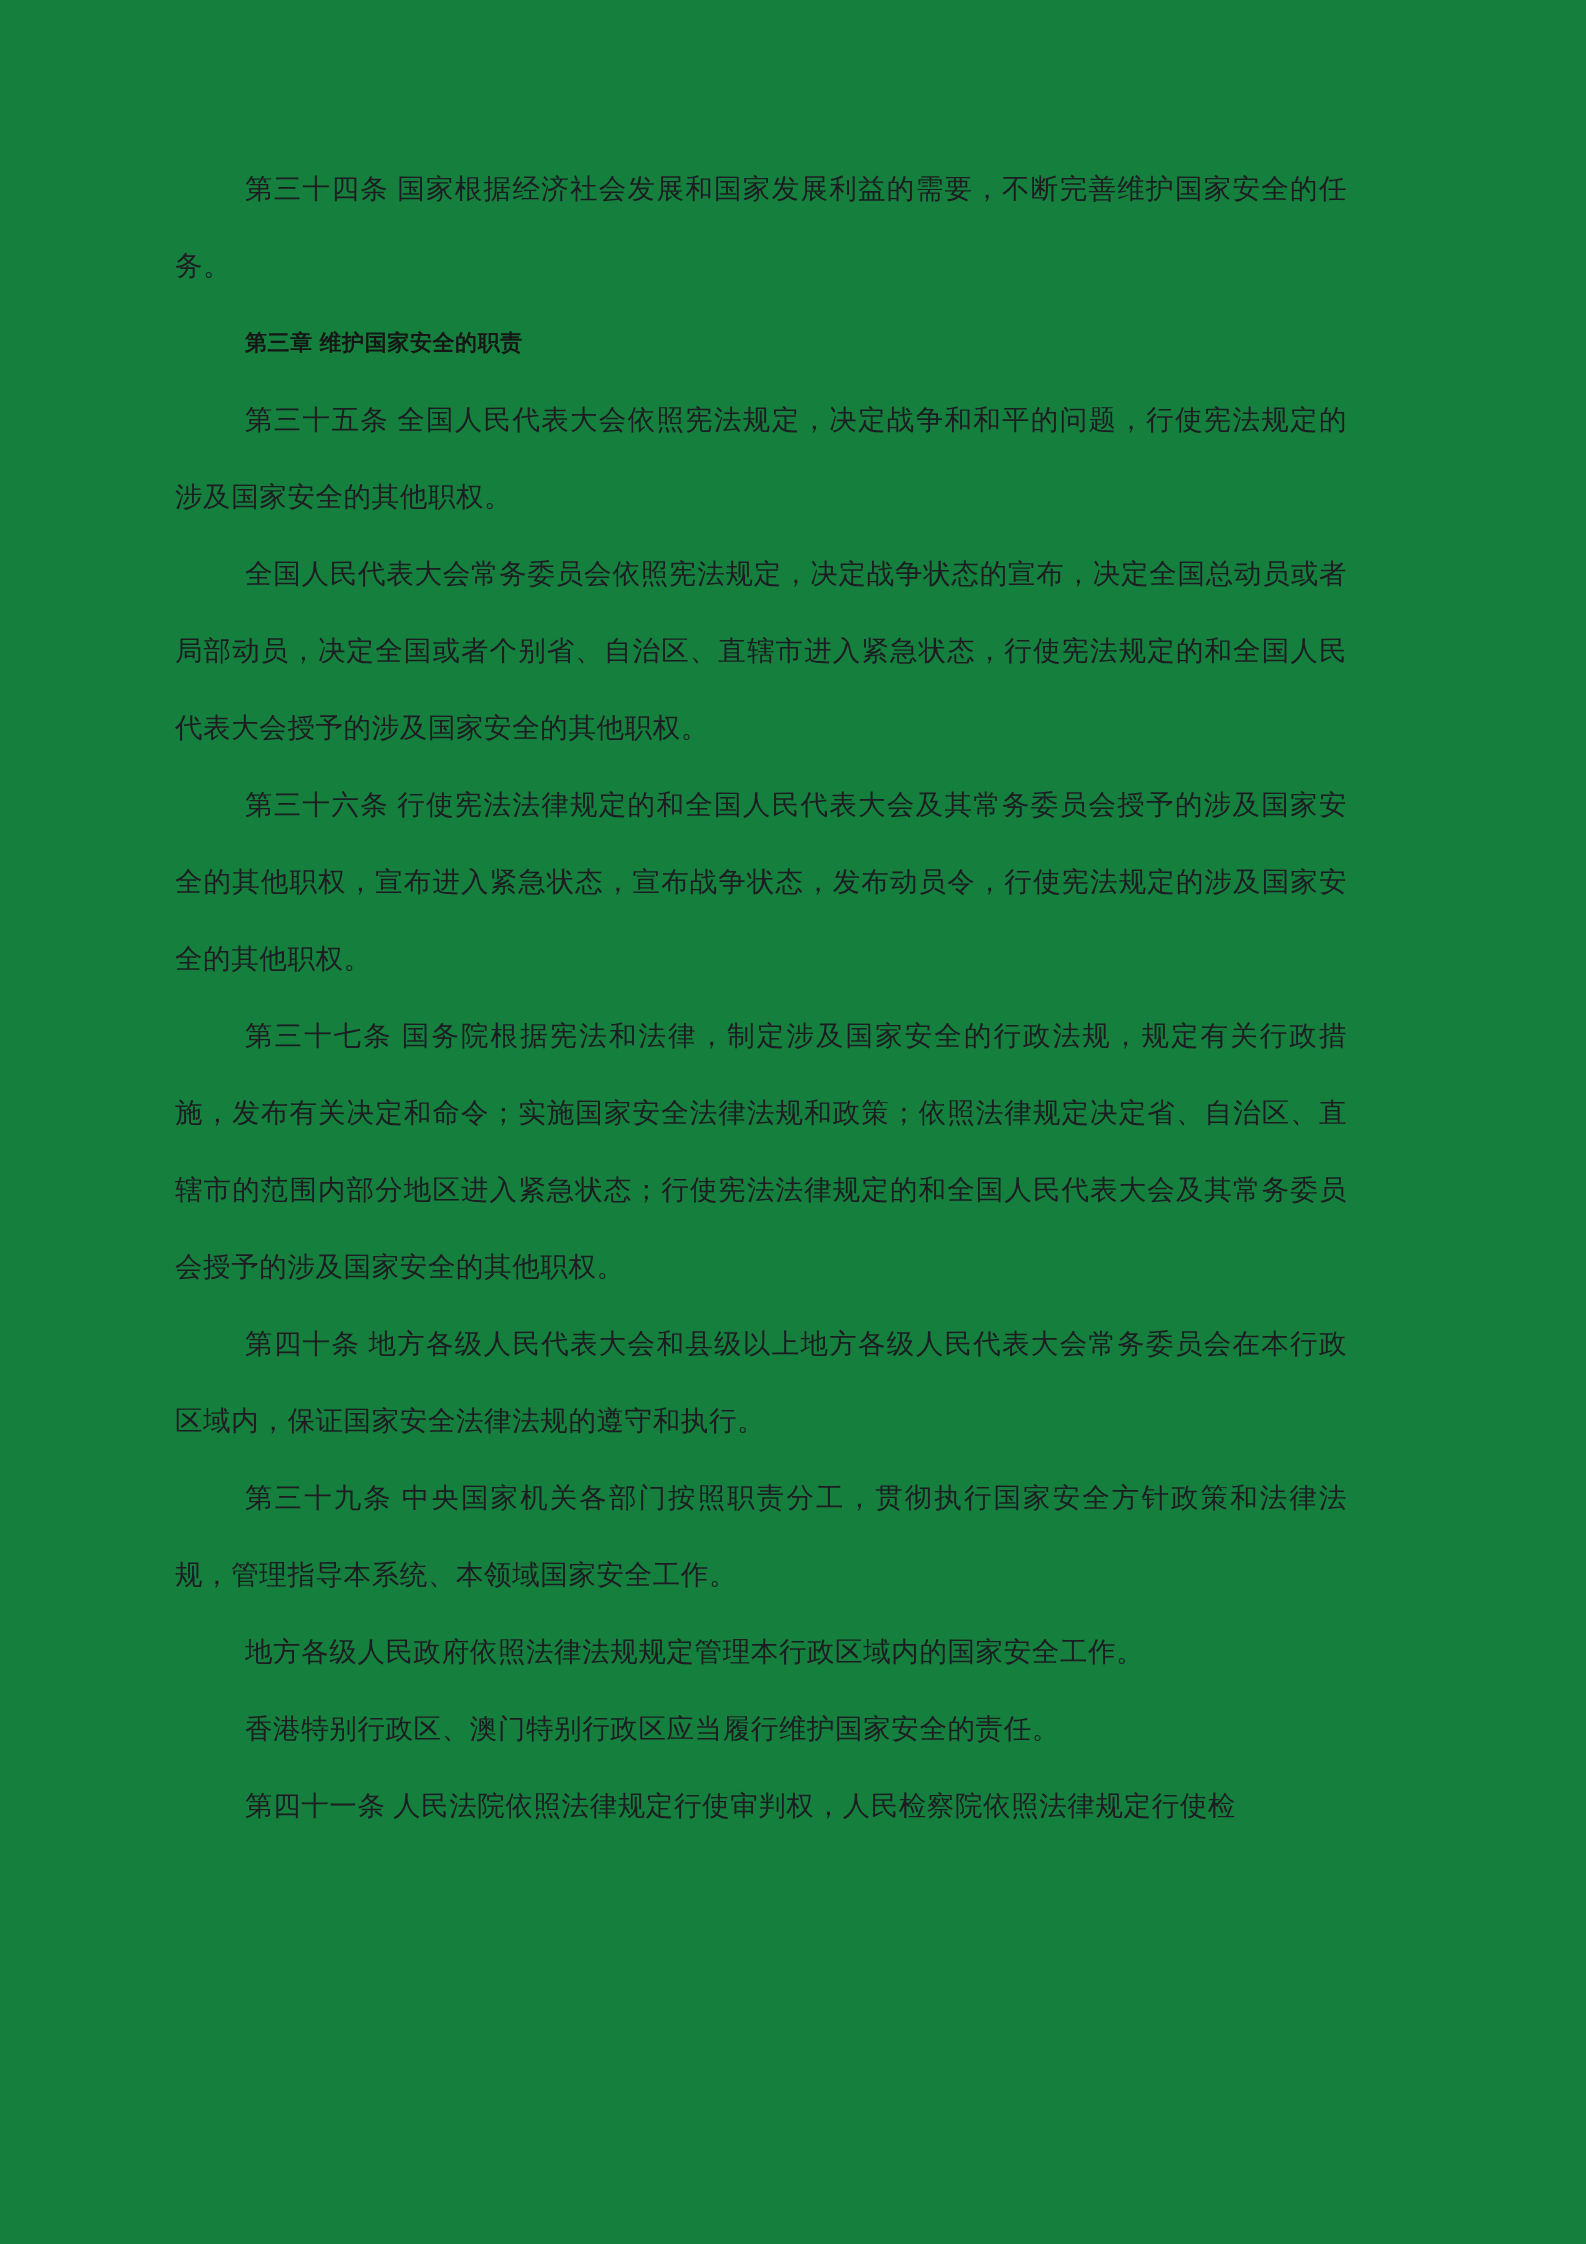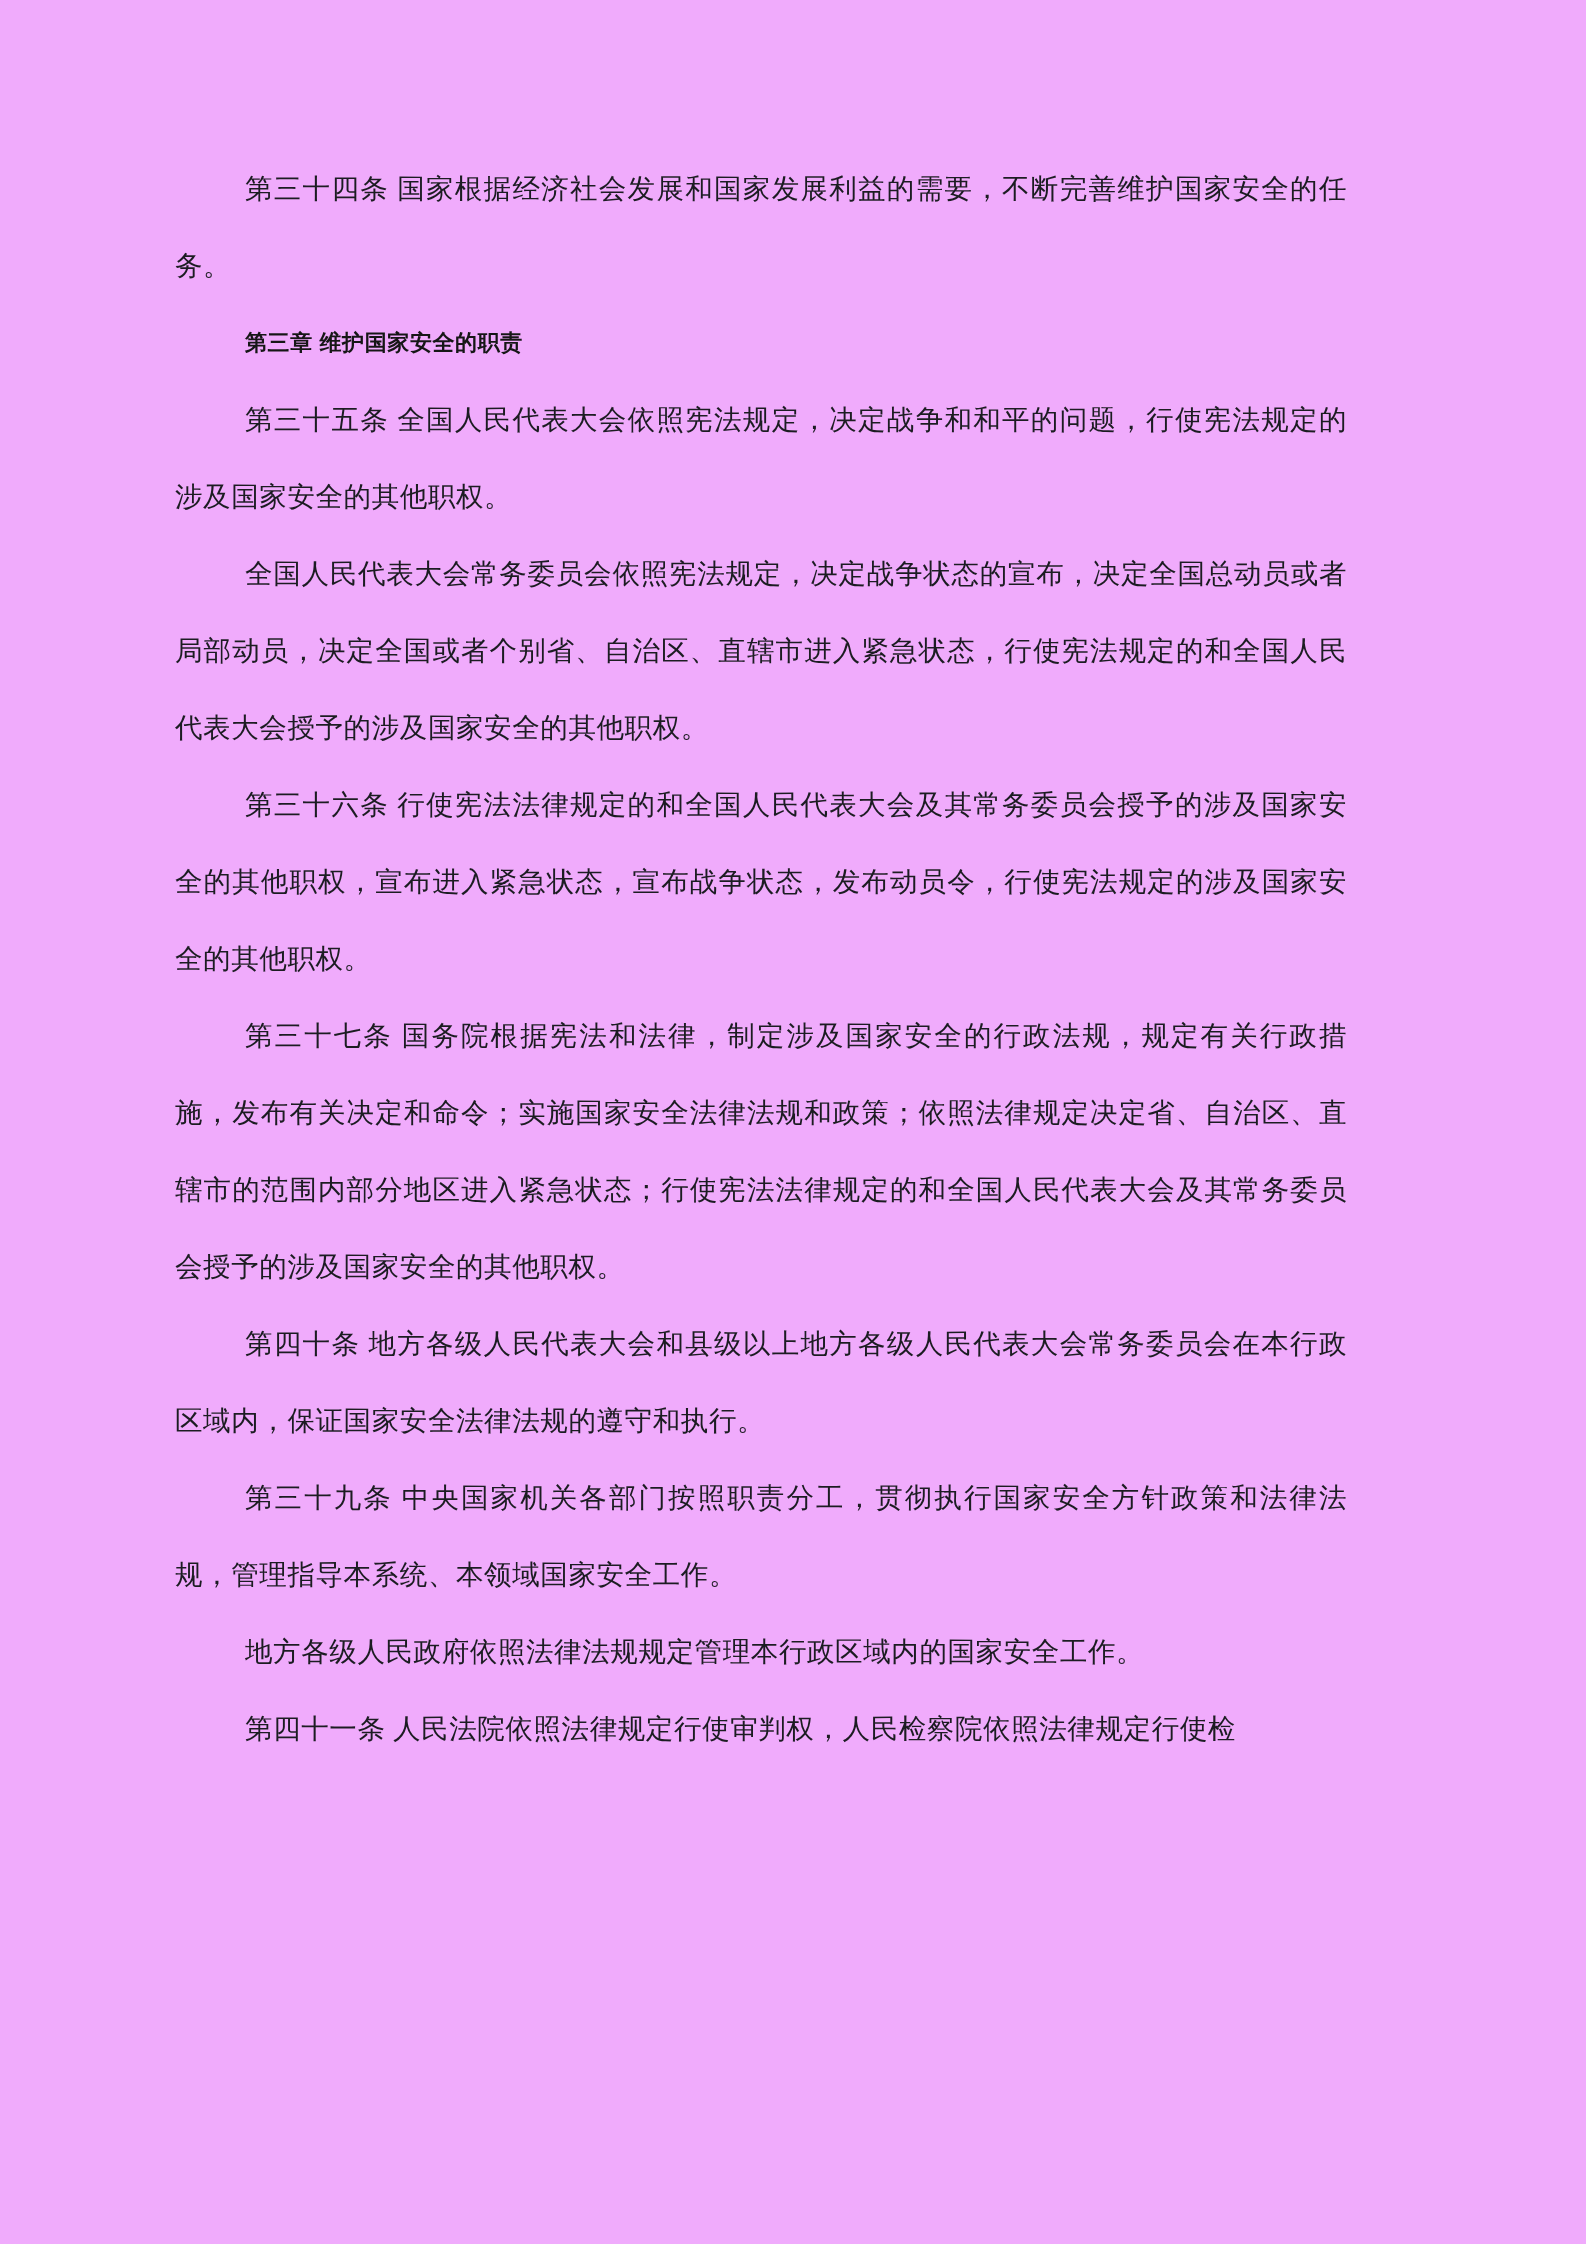--- a/index.html
+++ b/index.html
@@ -4,21 +4,21 @@
 <style>
   html, body {
     margin: 0;
     padding: 0;
     background: #ffffff;
   }
   .page {
     position: relative;
     width: 1586px;
     height: 2244px;
-    background: #f0abfc;
+    background: #15803d;
     box-sizing: border-box;
     overflow: hidden;
   }
   .content {
     position: absolute;
     left: 175px;
     top: 150px;
     width: 1172px;
   }
   .para {
@@ -65,17 +65,18 @@
 
     <p class="para">第三十七条 国务院根据宪法和法律，制定涉及国家安全的行政法规，规定有关行政措施，发布有关决定和命令；实施国家安全法律法规和政策；依照法律规定决定省、自治区、直辖市的范围内部分地区进入紧急状态；行使宪法法律规定的和全国人民代表大会及其常务委员会授予的涉及国家安全的其他职权。</p>
 
 
     <p class="para">第四十条 地方各级人民代表大会和县级以上地方各级人民代表大会常务委员会在本行政区域内，保证国家安全法律法规的遵守和执行。</p>
 
     <p class="para">第三十九条 中央国家机关各部门按照职责分工，贯彻执行国家安全方针政策和法律法规，管理指导本系统、本领域国家安全工作。</p>
 
     <p class="para">地方各级人民政府依照法律法规规定管理本行政区域内的国家安全工作。</p>
 
+    <p class="para">香港特别行政区、澳门特别行政区应当履行维护国家安全的责任。</p>
 
     <p class="para">第四十一条 人民法院依照法律规定行使审判权，人民检察院依照法律规定行使检</p>
 
   </div>
 </div>
 
 </body></html>

